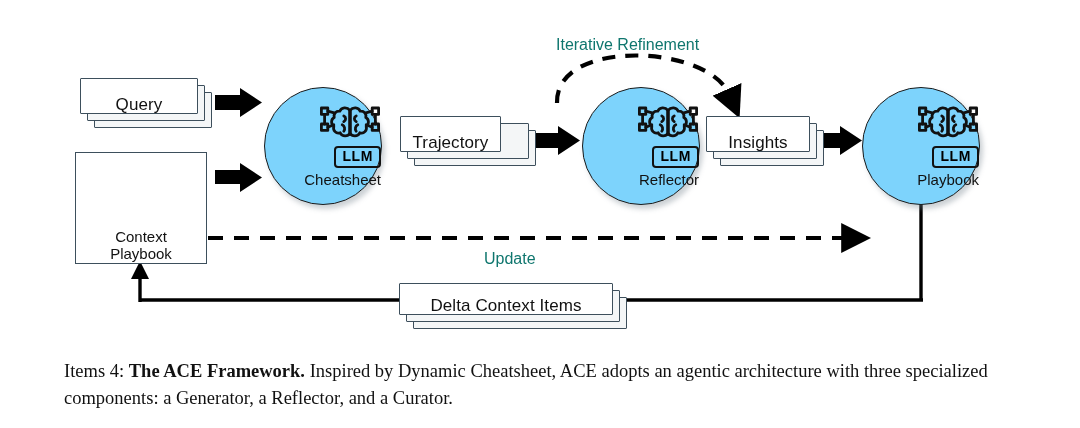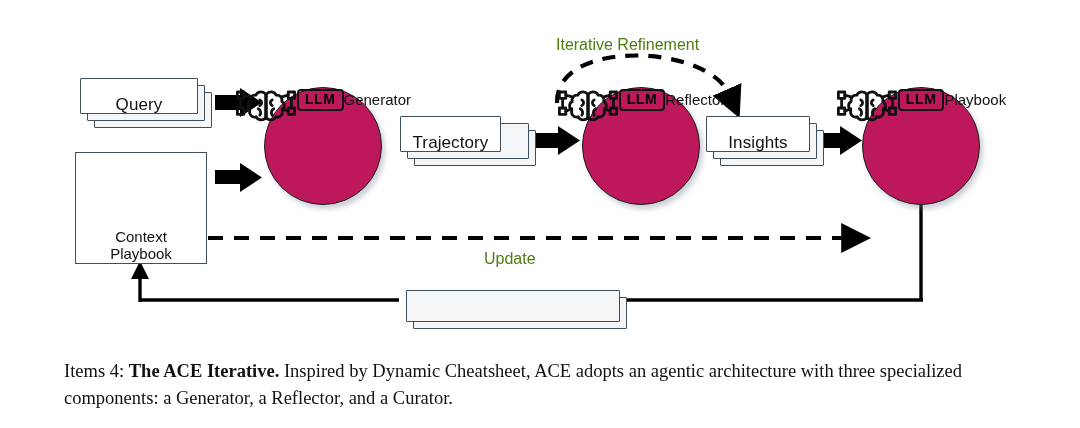--- a/index.html
+++ b/index.html
@@ -98,25 +98,25 @@
     white-space: nowrap;
   }
 
   
   .llm-node {
     position: absolute;
     width: 118px;
     height: 118px;
     border-radius: 50%;
     box-sizing: border-box;
-    background: #be185d;
+    background: #7dd3fc;
     border: 1.8px solid #1b1b1b;
     display: flex;
-    flex-direction: row;
-    align-items: flex-start;
+    flex-direction: column;
+    align-items: flex-end;
     justify-content: center;
     z-index: 7;
     box-shadow: 3px 4px 5px rgba(120, 135, 145, 0.38);
   }
   .llm-node .brain-wrap {
     line-height: 0;
     margin-bottom: 1px;
   }
   .llm-node .llm-badge {
     border: 2px solid #111111;
@@ -132,21 +132,21 @@
     font-size: 15px;
     margin-top: 3px;
     color: #111111;
     white-space: nowrap;
   }
 
   
   .diagram-text {
     position: absolute;
     font-size: 16px;
-    color: #4d7c0f;
+    color: #0f766e;
     white-space: nowrap;
     z-index: 8;
   }
   #iterative-refinement-label {
     left: 556px;
     top: 36px;
   }
   #update-label {
     left: 484px;
     top: 250px;
@@ -285,21 +285,21 @@
             <path d="M22,18 L38,22"></path>
             <path d="M22,58 L37,52"></path>
             <path d="M133,18 L117,22"></path>
             <path d="M133,58 L118,52"></path>
             <path d="M14,26 L14,50"></path>
             <path d="M141,26 L141,50"></path>
           </g>
         </svg>
       </div>
       <div class="llm-badge">LLM</div>
-      <div class="node-role">Generator</div>
+      <div class="node-role">Cheatsheet</div>
     </div>
 
     <div class="card-stack" id="trajectory-stack" style="left:400px; top:116px; width:150px; height:56px;">
       <div class="card-shadow" style="left:14px; top:14px; width:122px; height:36px;"></div>
       <div class="card-shadow" style="left:7px; top:7px; width:122px; height:36px;"></div>
       <div class="card-face" style="left:0px; top:0px; width:101px; height:36px;">
         <span class="card-label">Trajectory</span>
       </div>
     </div>
 
@@ -363,27 +363,30 @@
           </g>
         </svg>
       </div>
       <div class="llm-badge">LLM</div>
       <div class="node-role">Playbook</div>
     </div>
 
     <div class="card-stack" id="delta-stack" style="left:399px; top:283px; width:240px; height:50px;">
       <div class="card-shadow" style="left:14px; top:14px; width:214px; height:32px;"></div>
       <div class="card-shadow" style="left:7px; top:7px; width:214px; height:32px;"></div>
+      <div class="card-face" style="left:0px; top:0px; width:214px; height:32px;">
+        <span class="card-label">Delta Context Items</span>
+      </div>
     </div>
 
     <div class="diagram-text" id="iterative-refinement-label">Iterative Refinement</div>
 
     <div class="diagram-text" id="update-label">Update</div>
 
   </div>
 
   <div id="caption-block">
     <span>Items 4:</span>
-    <span class="caption-strong">The ACE Iterative.</span>
+    <span class="caption-strong">The ACE Framework.</span>
     <span>Inspired by Dynamic Cheatsheet, ACE adopts an agentic architecture with three specialized components: a Generator, a Reflector, and a Curator.</span>
   </div>
 
 </div>
 
 </body></html>

